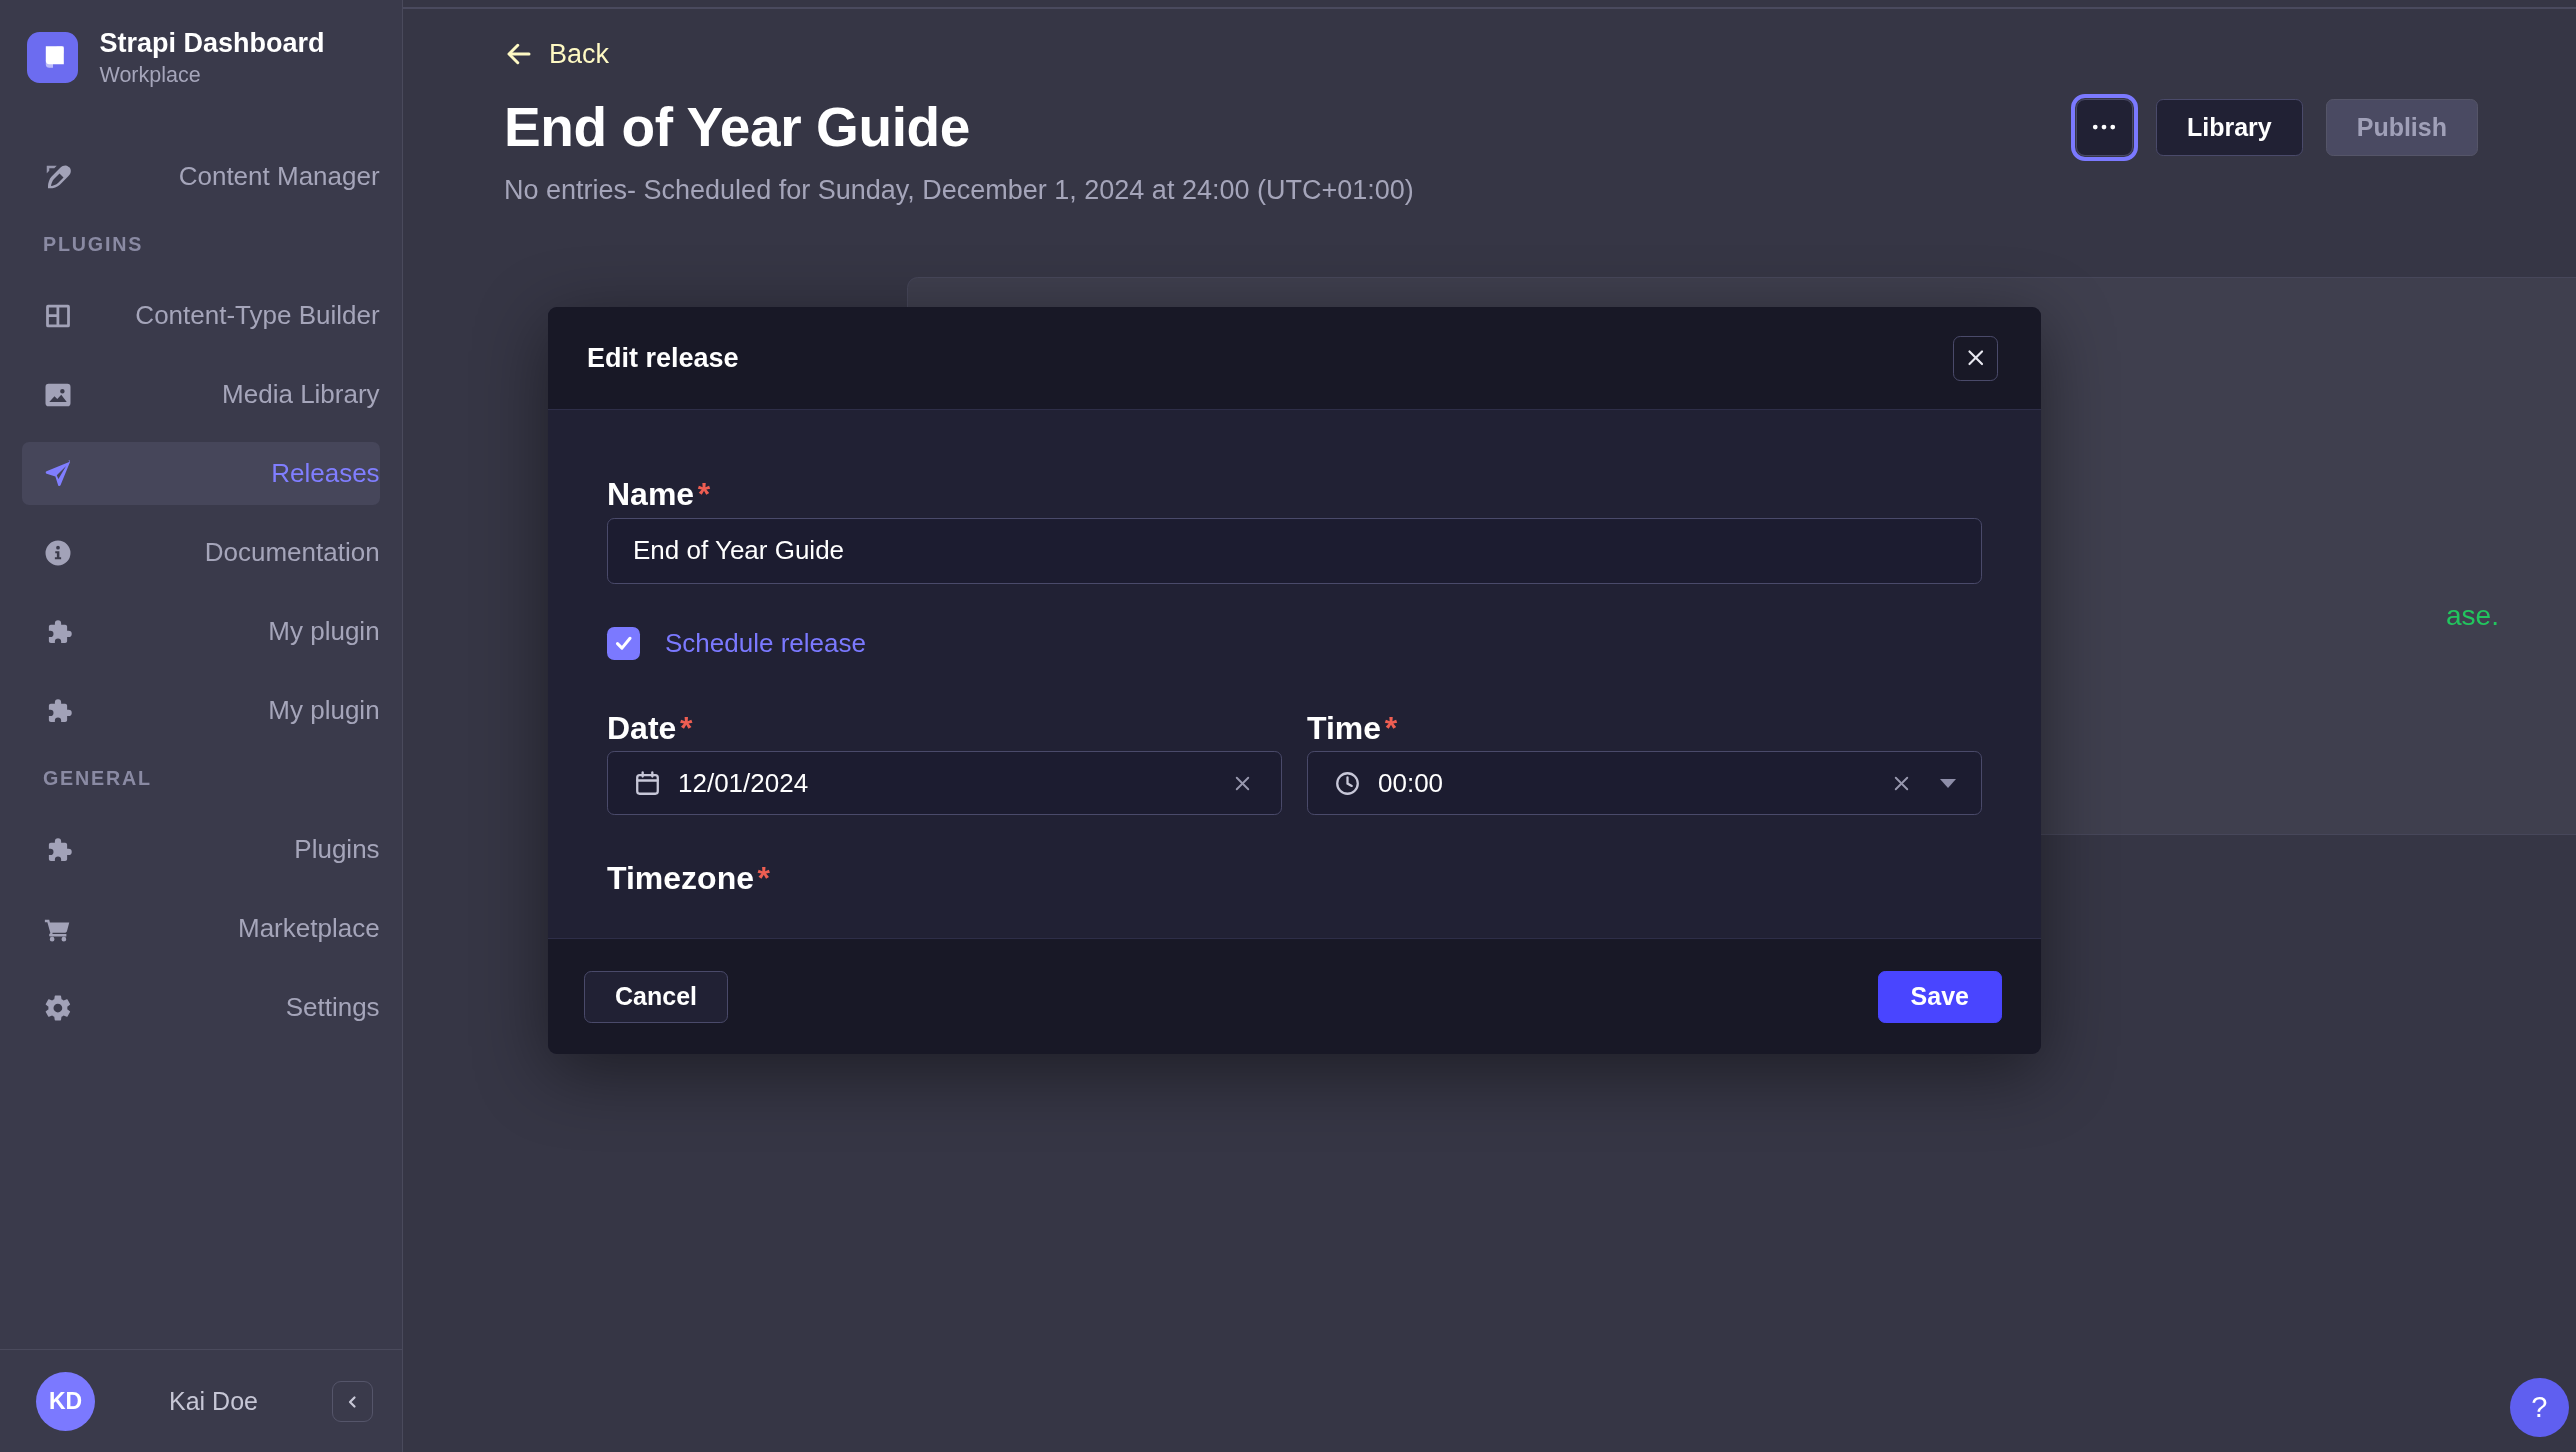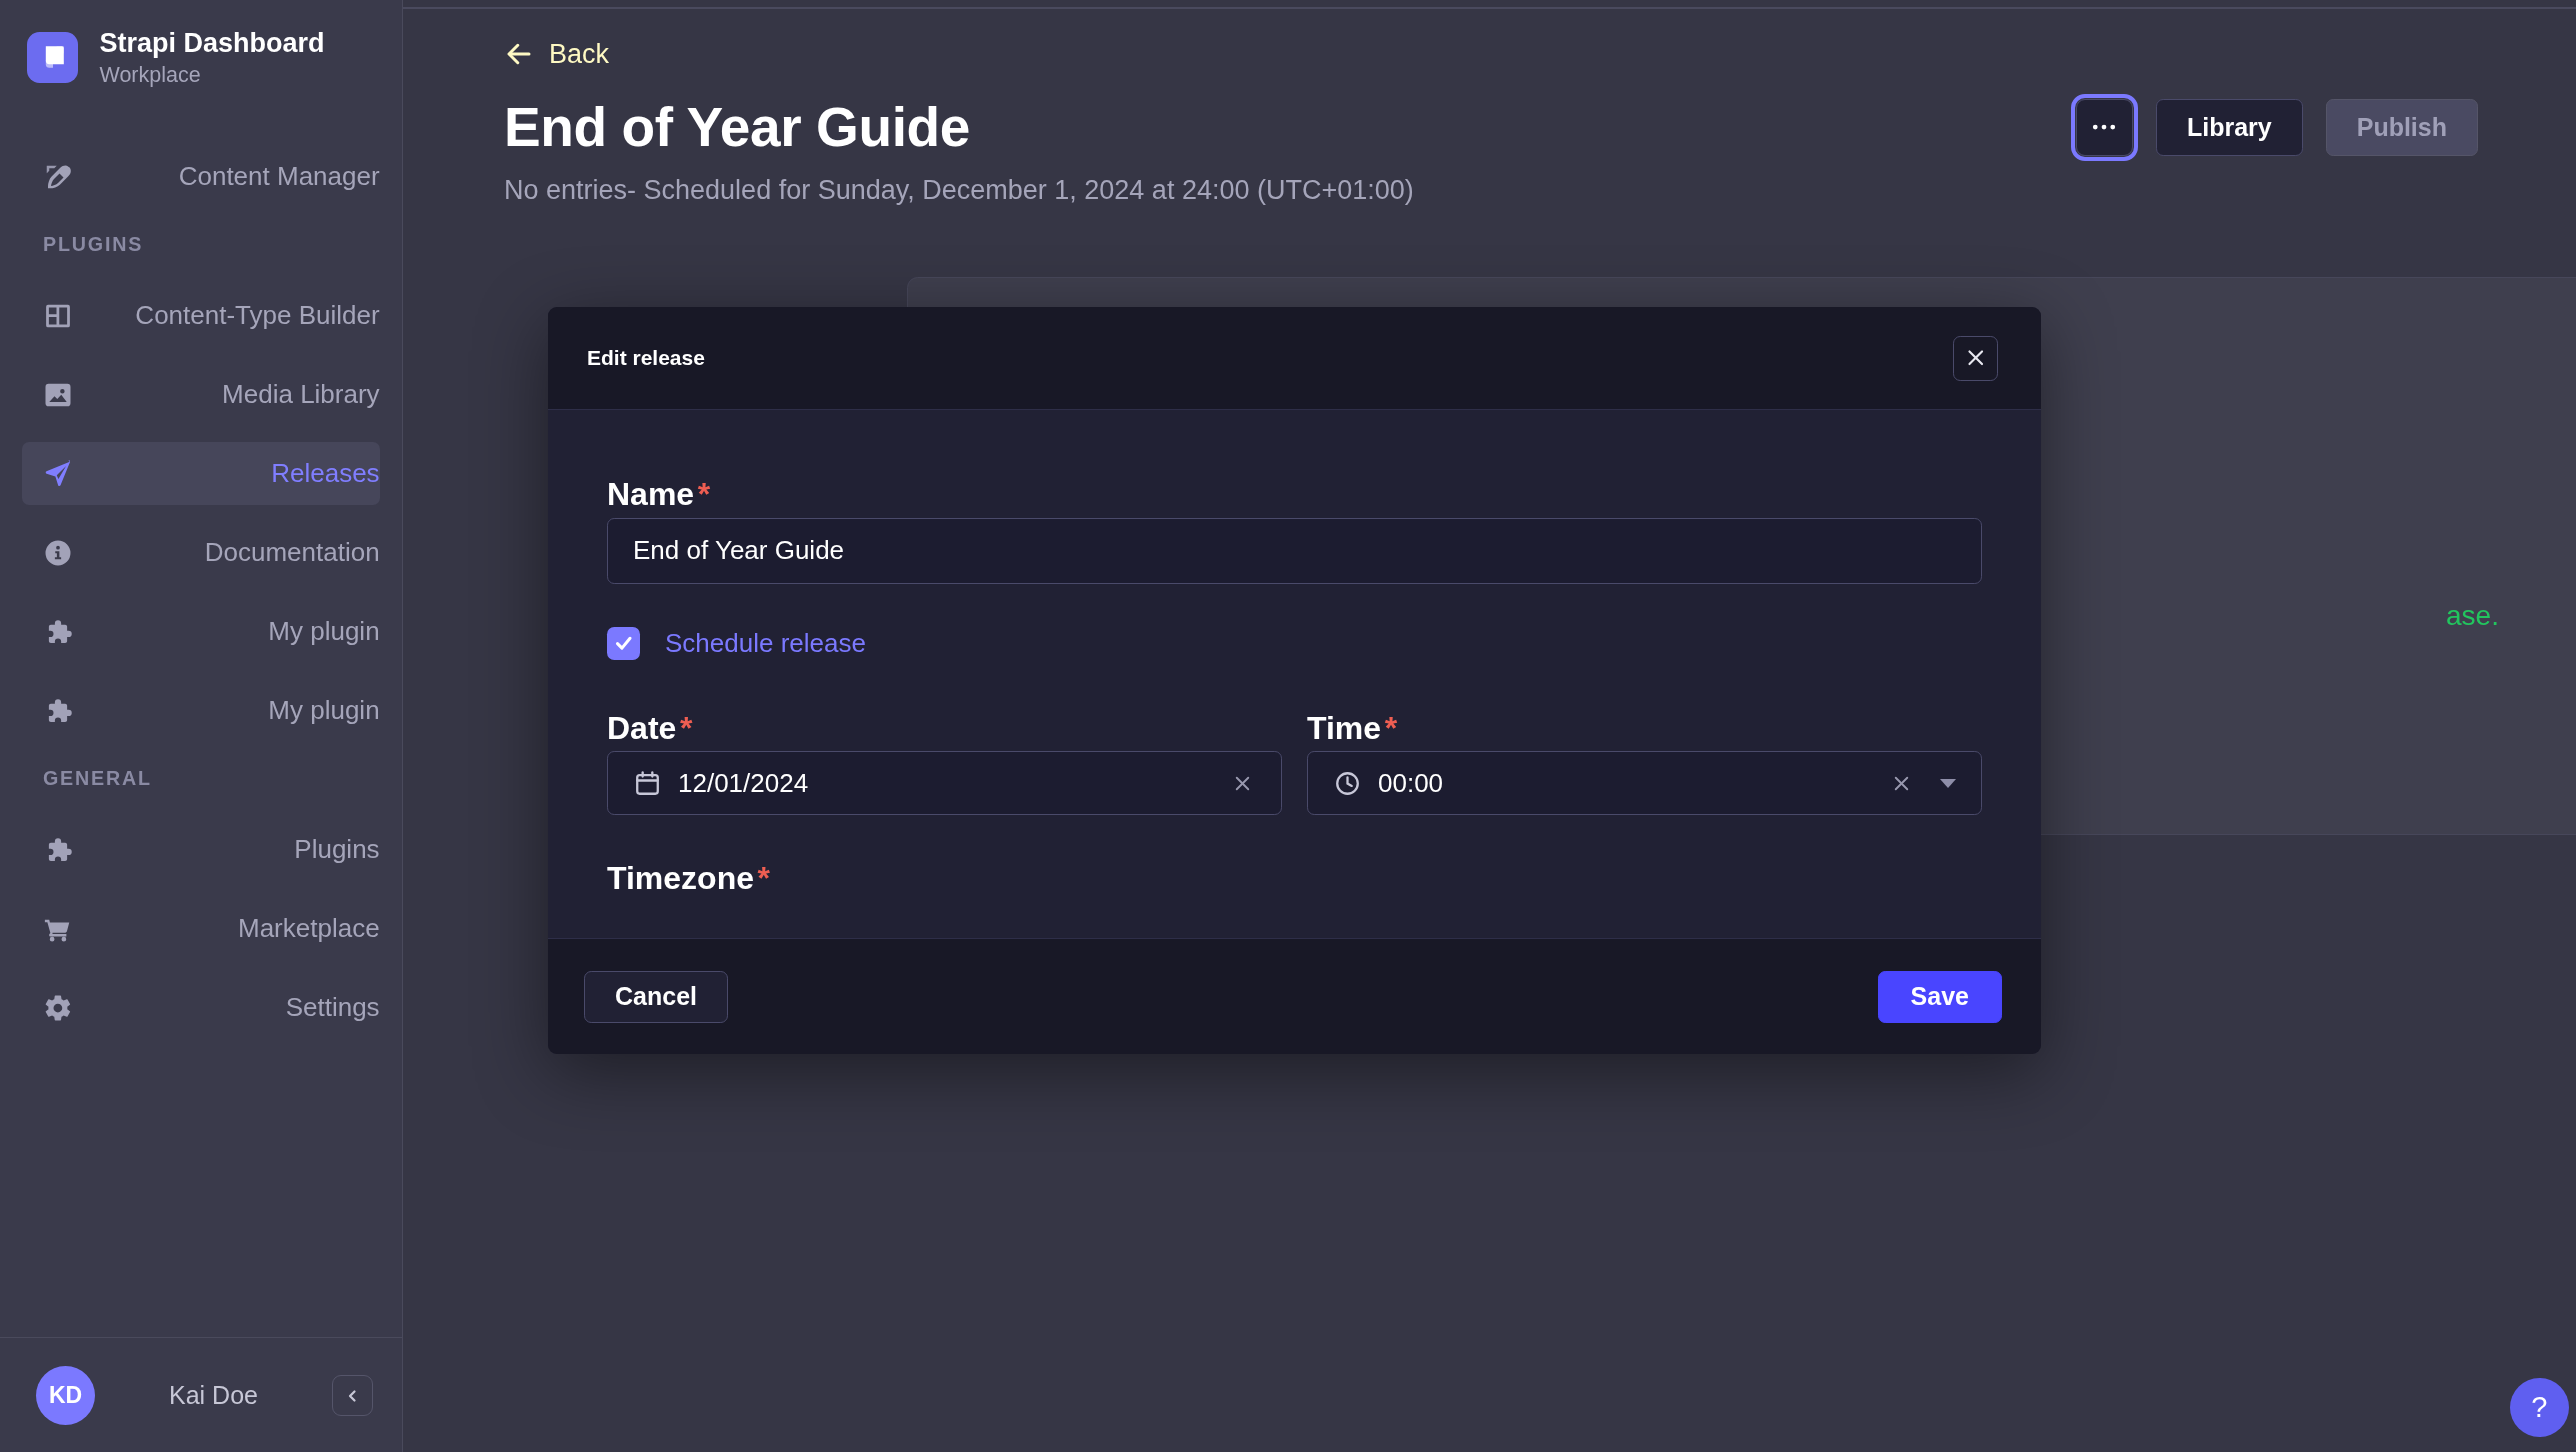--- a/index.html
+++ b/index.html
@@ -28,21 +28,21 @@
     color:#a5a5ba; font-size:26px; cursor:pointer;justify-content:space-between;
   }
   .nav-item .icon{ width:30px; height:30px; flex:0 0 auto; color:#a2a2b8;}
   .nav-item.active{ background:#46465a; color:#807eff;}
   .nav-item.active .icon{ color:#807eff;}
   .section-label{
     margin:25px 0 28px 43px; font-size:19.7px; font-weight:700;
     letter-spacing:1.8px; color:#8a8aa3; height:23px;
   }
   .sidebar-footer{
-    position:absolute; bottom:0; left:0; right:0; height:116px;
+    position:absolute; bottom:0; left:0; right:0; height:104px;
     border-top:1.8px solid #4a4a5c; display:flex; align-items:center;
   }
   .avatar{
     width:59px; height:59px; border-radius:50%; background:#7b79ff;
     display:flex; align-items:center; justify-content:center;
     font-size:23px; font-weight:700; color:#fff; margin-left:36px;
   }
   .user-name{ font-size:25px; color:#c7c7d6; flex:1; text-align:center;}
   .collapse-btn{
     width:41px; height:41px; border-radius:9px; border:1.8px solid #55556a;
@@ -78,21 +78,21 @@
     position:absolute; left:548px; top:307px; width:1493px;
     background:#212134; border-radius:9px; z-index:20;
     box-shadow:0 18px 72px rgba(0,0,0,0.45);
     overflow:hidden;
   }
   .modal-header{
     height:103px; background:#181826; display:flex; align-items:center;
     justify-content:space-between; padding:0 43px 0 39px;
     border-bottom:1.8px solid #2e2e48;
   }
-  .modal-title{ font-size:21px; font-weight:700; color:#ffffff;}
+  .modal-title{ font-size:27px; font-weight:700; color:#ffffff;}
   .modal-close{
     width:45px; height:45px; border-radius:7.2px; border:1.8px solid #4a4a6a;
     background:transparent; color:#e8e8f0; display:flex; align-items:center; justify-content:center; cursor:pointer;
   }
   .modal-body{ padding:66px 59px 48px 59px; background:#212134;}
   .field-label{ font-size:32px; font-weight:600; color:#ffffff; height:30px; display:flex; gap:3.6px;}
   .req{ color:#ee5e52; font-weight:600;}
   .text-input{
     margin-top:11.6px; height:66px; border:1.8px solid #4a4a6a; border-radius:7.2px;
     background:#1c1c30; display:flex; align-items:center; padding:0 25px; gap:16px;

